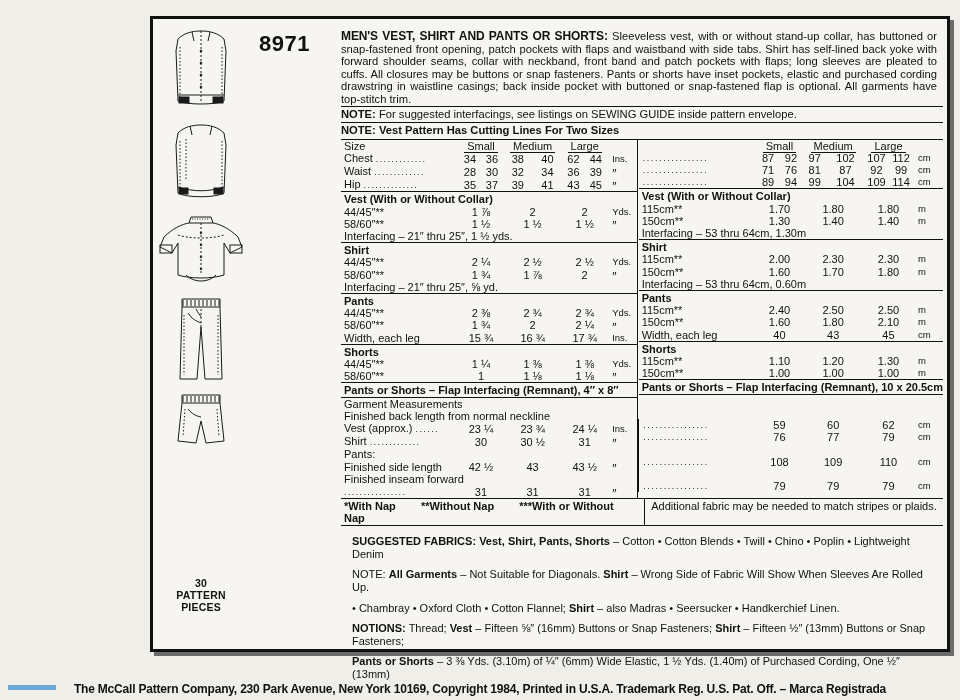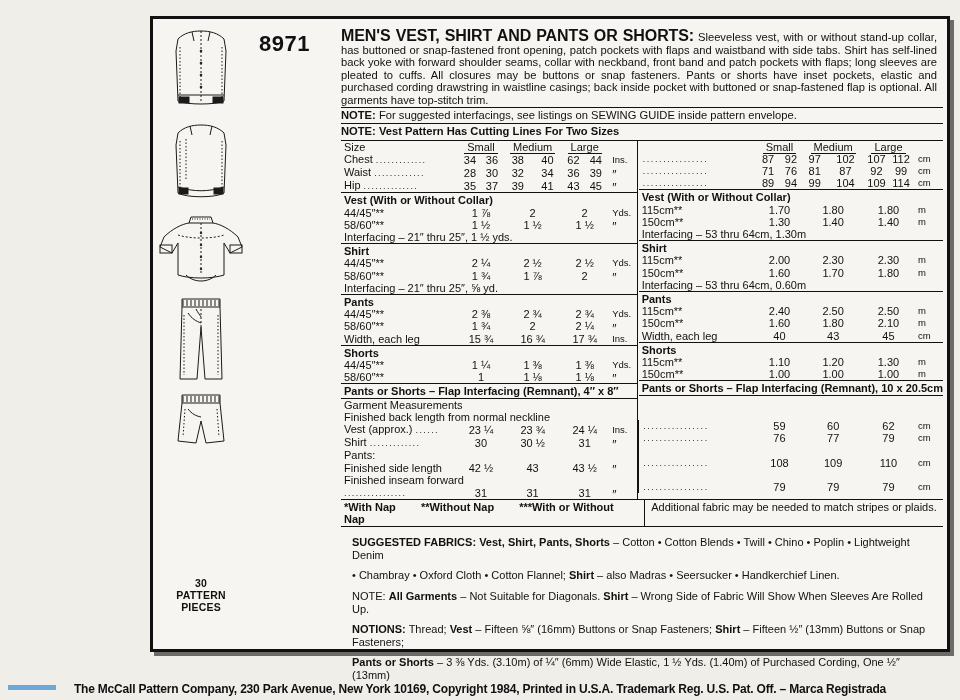--- a/index.html
+++ b/index.html
@@ -54,21 +54,21 @@
   }
   #headrow { display: flex; align-items: flex-start; }
   #patnum {
     font-size: 22px; font-weight: bold; letter-spacing: .5px;
     width: 92px; padding-top: 6px; padding-left: 10px;
   }
   #desc {
     flex: 1; font-size: 11.2px; line-height: 12.6px;
     text-align: justify; padding-right: 6px; padding-top: 5px;
   }
-  .hl { font-weight: bold; font-size: 16px; letter-spacing: -.1px; }
+  .hl { font-weight: bold; font-size: 12px; letter-spacing: -.1px; }
   .noteline {
     border-top: 1.3px solid #111;
     font-size: 11.2px; line-height: 13.5px;
     padding: 1px 6px 1px 0; margin-left: 92px;
   }
   .noteline.first { border-top: 1.3px solid #111; }
   .noteline b { font-weight: bold; }
   .noteline.bold { font-weight: bold; }
   
   #tablewrap {
@@ -587,24 +587,24 @@
           <span>***With or Without Nap</span>
         </div>
         <div id="napR">Additional fabric may be needed to match stripes or plaids.</div>
       </div>
 
       <div id="fabrics">
         <div>
           <b>SUGGESTED FABRICS:</b> <b>Vest, Shirt, Pants, Shorts</b> <span>– Cotton • Cotton Blends • Twill • Chino • Poplin • Lightweight Denim</span>
         </div>
         <div>
+          <span>NOTE:</span> <b>All Garments</b> <span>– Not Suitable for Diagonals.</span> <b>Shirt</b> <span>– Wrong Side of Fabric Will Show When Sleeves Are Rolled Up.</span>
+        </div>
+        <div>
           <span>• Chambray • Oxford Cloth • Cotton Flannel;</span> <b>Shirt</b> <span>– also Madras • Seersucker • Handkerchief Linen.</span>
-        </div>
-        <div>
-          <span>NOTE:</span> <b>All Garments</b> <span>– Not Suitable for Diagonals.</span> <b>Shirt</b> <span>– Wrong Side of Fabric Will Show When Sleeves Are Rolled Up.</span>
         </div>
         <div>
           <b>NOTIONS:</b> <span>Thread;</span> <b>Vest</b> <span>– Fifteen ⅝″ (16mm) Buttons or Snap Fasteners;</span> <b>Shirt</b> <span>– Fifteen ½″ (13mm) Buttons or Snap Fasteners;</span>
         </div>
         <div>
           <b>Pants or Shorts</b> <span>– 3 ⅜ Yds. (3.10m) of ¼″ (6mm) Wide Elastic, 1 ½ Yds. (1.40m) of Purchased Cording, One ½″ (13mm)</span>
         </div>
       </div>
     </div>
   </div>

